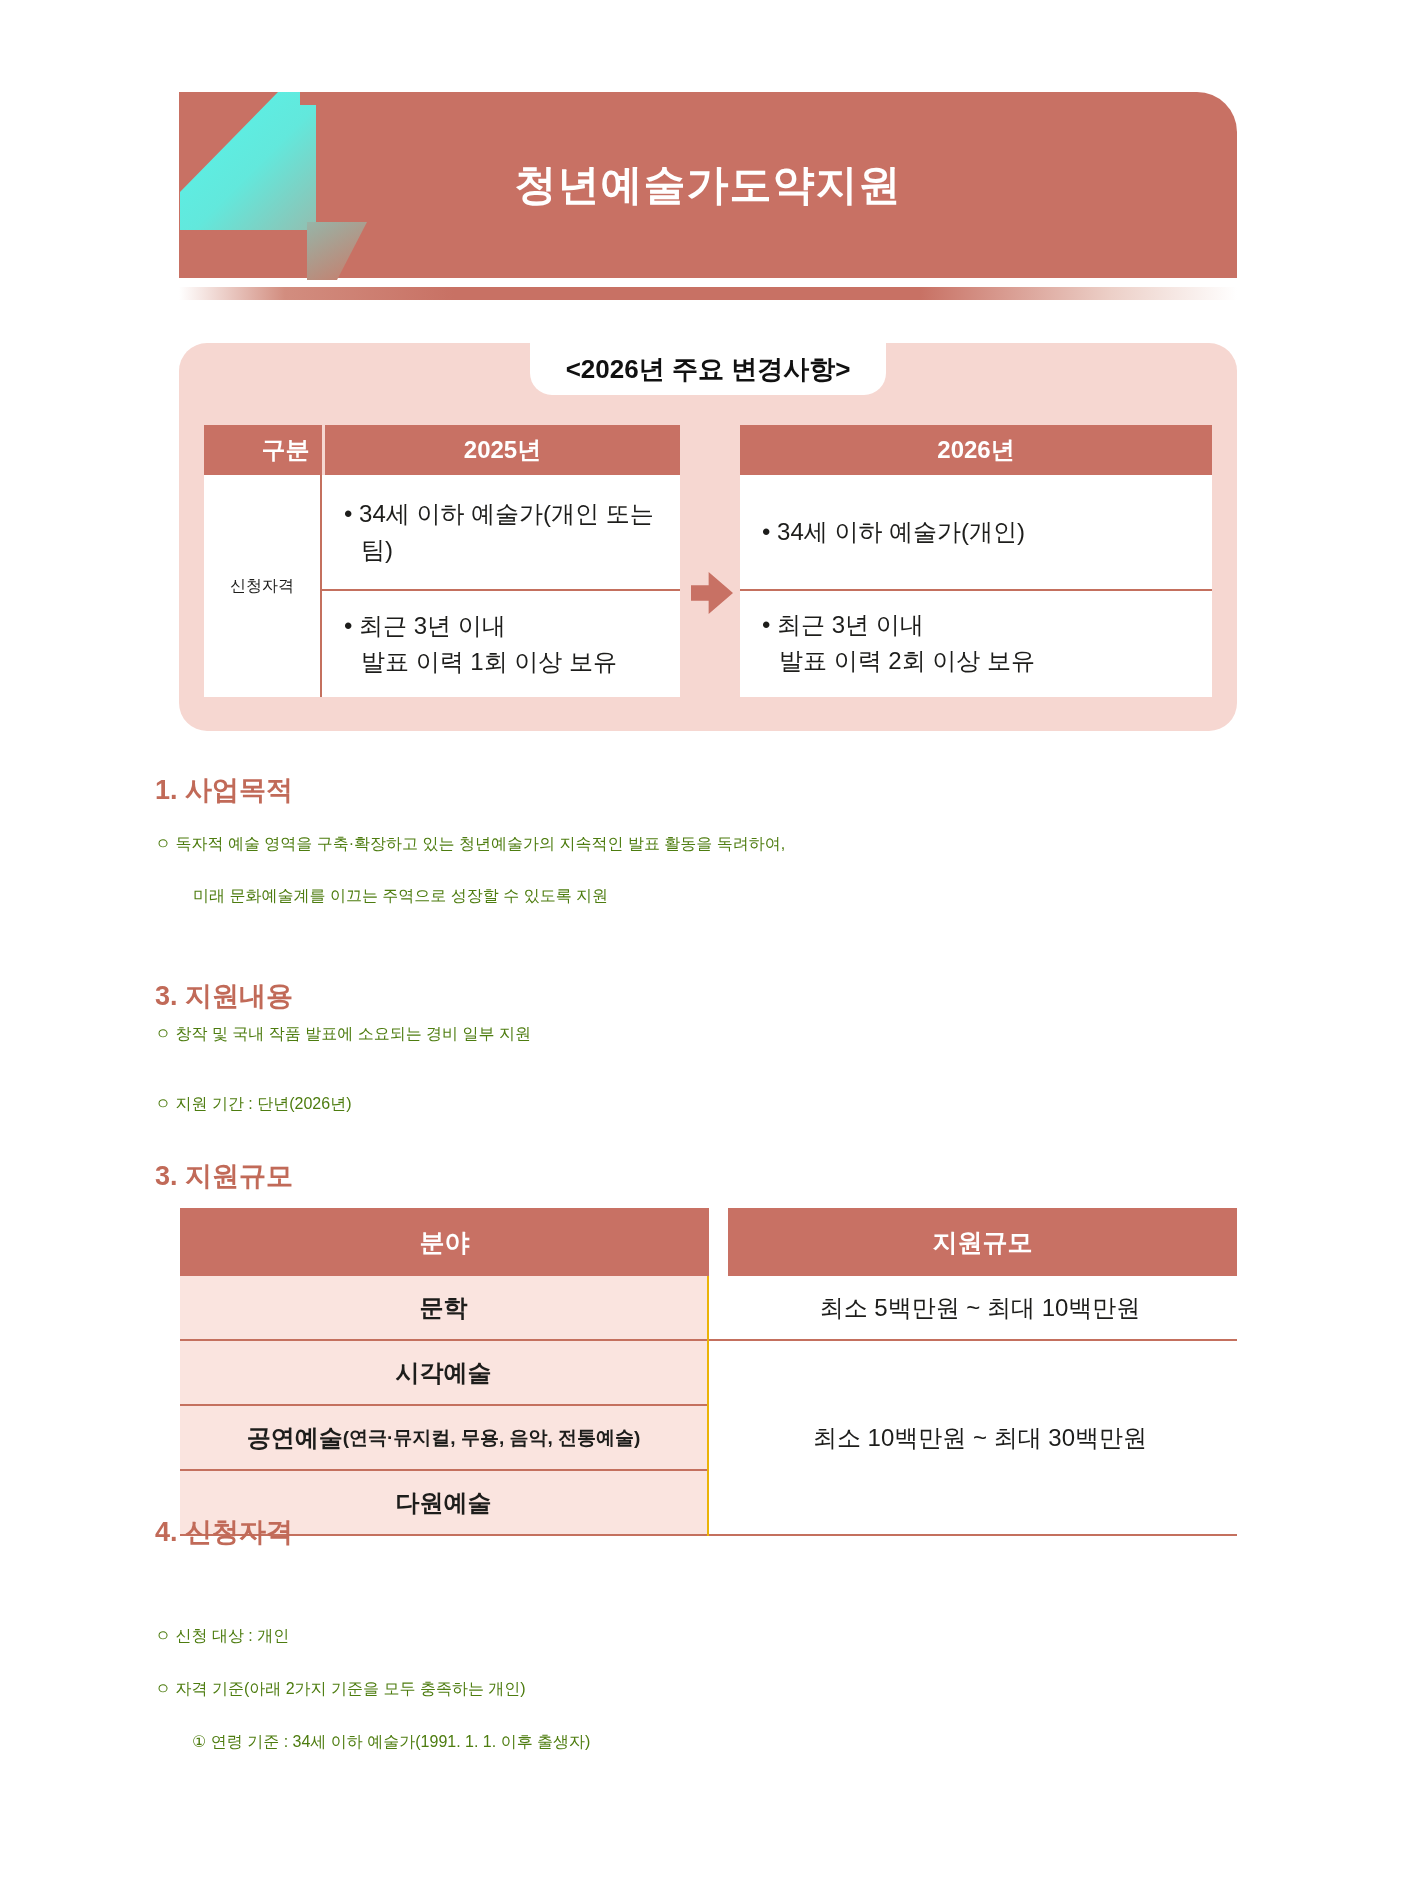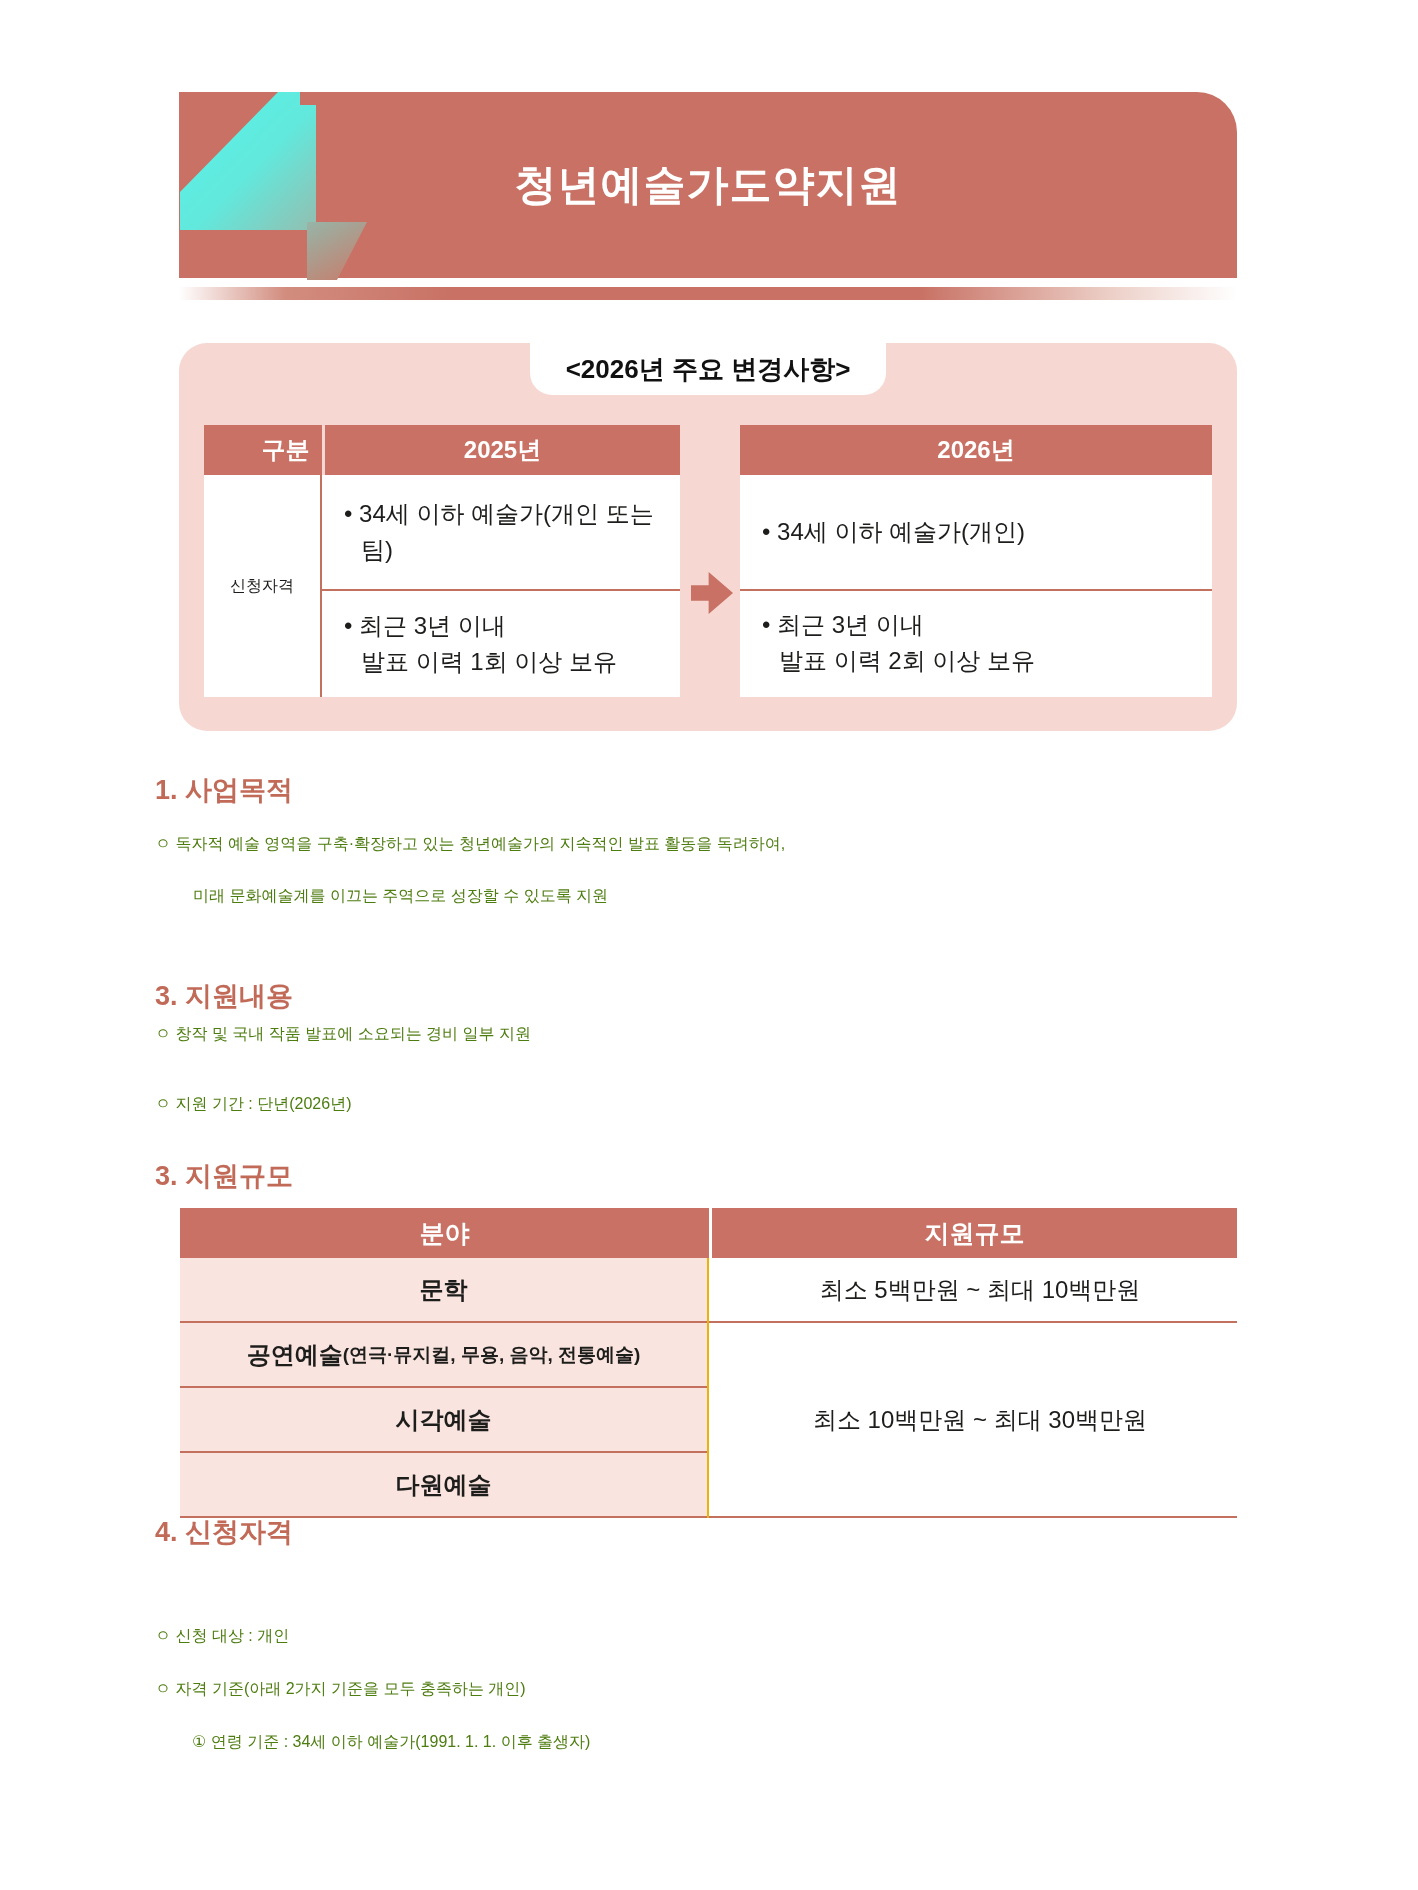--- a/index.html
+++ b/index.html
@@ -51,21 +51,21 @@
            clip-path:polygon(0 34%, 42% 34%, 42% 6%, 100% 50%, 42% 94%, 42% 66%, 0 66%); }
 
   
   .sec-title { position:absolute; left:155px; font-size:27px; font-weight:bold; color:#c16a58; }
   .body-line { position:absolute; left:155px; font-size:16px; color:#4d7c0f;margin-top:8px; }
   .body-line.cont { left:193px; }
   .body-line.sub  { left:192px; }
 
   
   .t3 { position:absolute; left:180px; top:1208px; width:1057px; }
-  .t3-header { display:flex; height:50px; }
+  .t3-header { display:flex; height:68px;gap:8px; }
   .t3-hcell { background:#c87164; color:#ffffff; font-weight:bold; font-size:25px;
               display:flex; align-items:center; justify-content:center; }
   .t3-h-field { width:529px; }
   .t3-h-scale { flex:1; }
   .t3-hgap { width:3px; background:#ffffff; }
   .t3-body { display:flex; }
   .t3-left { width:529px; border-right:2px solid #eab308; }
   .t3-fcell { height:65px; background:#fae4df; border-bottom:2px solid #c4705e;
               display:flex; align-items:center; justify-content:center;
               font-size:24px; font-weight:bold; color:#1d1d1b; }
@@ -157,25 +157,25 @@
 
   <div class="t3">
     <div class="t3-header">
       <div class="t3-hcell t3-h-field">분야</div>
       <div class="t3-hgap"></div>
       <div class="t3-hcell t3-h-scale">지원규모</div>
     </div>
     <div class="t3-body">
       <div class="t3-left">
         <div class="t3-fcell">문학</div>
+        <div class="t3-fcell">시각예술</div>
         <div class="t3-fcell">
           <span>공연예술</span>
             <span class="small">(연극·뮤지컬, 무용, 음악, 전통예술)</span>
         </div>
-        <div class="t3-fcell">시각예술</div>
         <div class="t3-fcell">다원예술</div>
       </div>
       <div class="t3-rightcol">
         <div class="t3-acell t3-a1">최소 5백만원 ~ 최대 10백만원</div>
         <div class="t3-acell t3-a2">최소 10백만원 ~ 최대 30백만원</div>
       </div>
     </div>
   </div>
 
   <div class="sec-title" style="top:1514px;">4. 신청자격</div>

